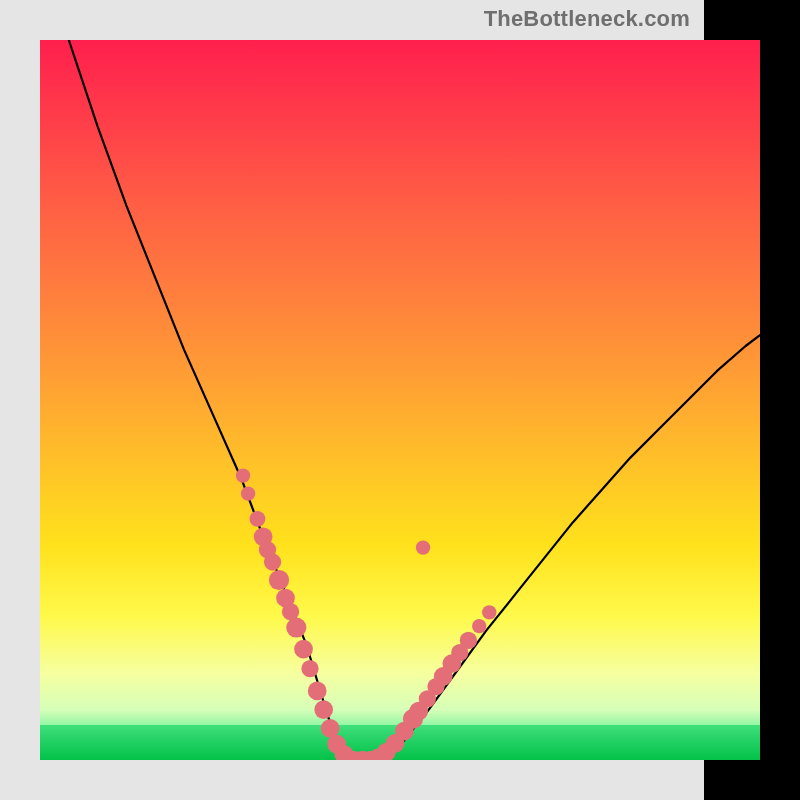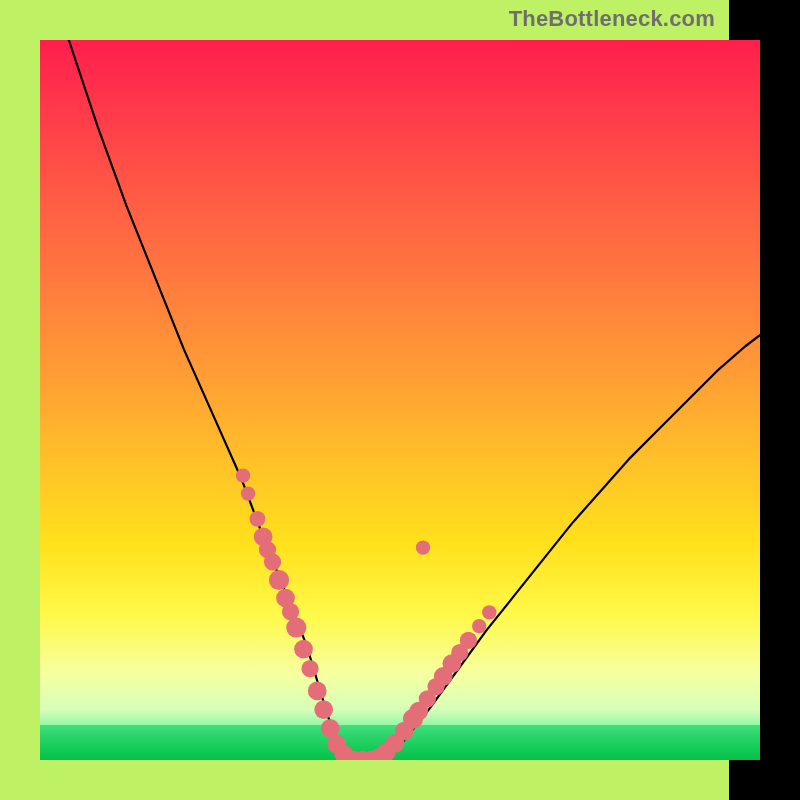--- a/index.html
+++ b/index.html
@@ -8,22 +8,21 @@
     width: 800px;
     height: 800px;
     background: #000;
     overflow: hidden;
     font-family: Arial, Helvetica, sans-serif;
   }
   .frame {
     position: relative;
     width: 704px;
     height: 800px;
-    background: #bef264;
-    padding-left: 25px;
+    background: #e5e5e5;
   }
   .watermark {
     position: absolute;
     top: 6px;
     right: 14px;
     color: #6f6f6f;
     font-size: 22px;
     font-weight: 600;
     letter-spacing: 0.2px;
     z-index: 10;

